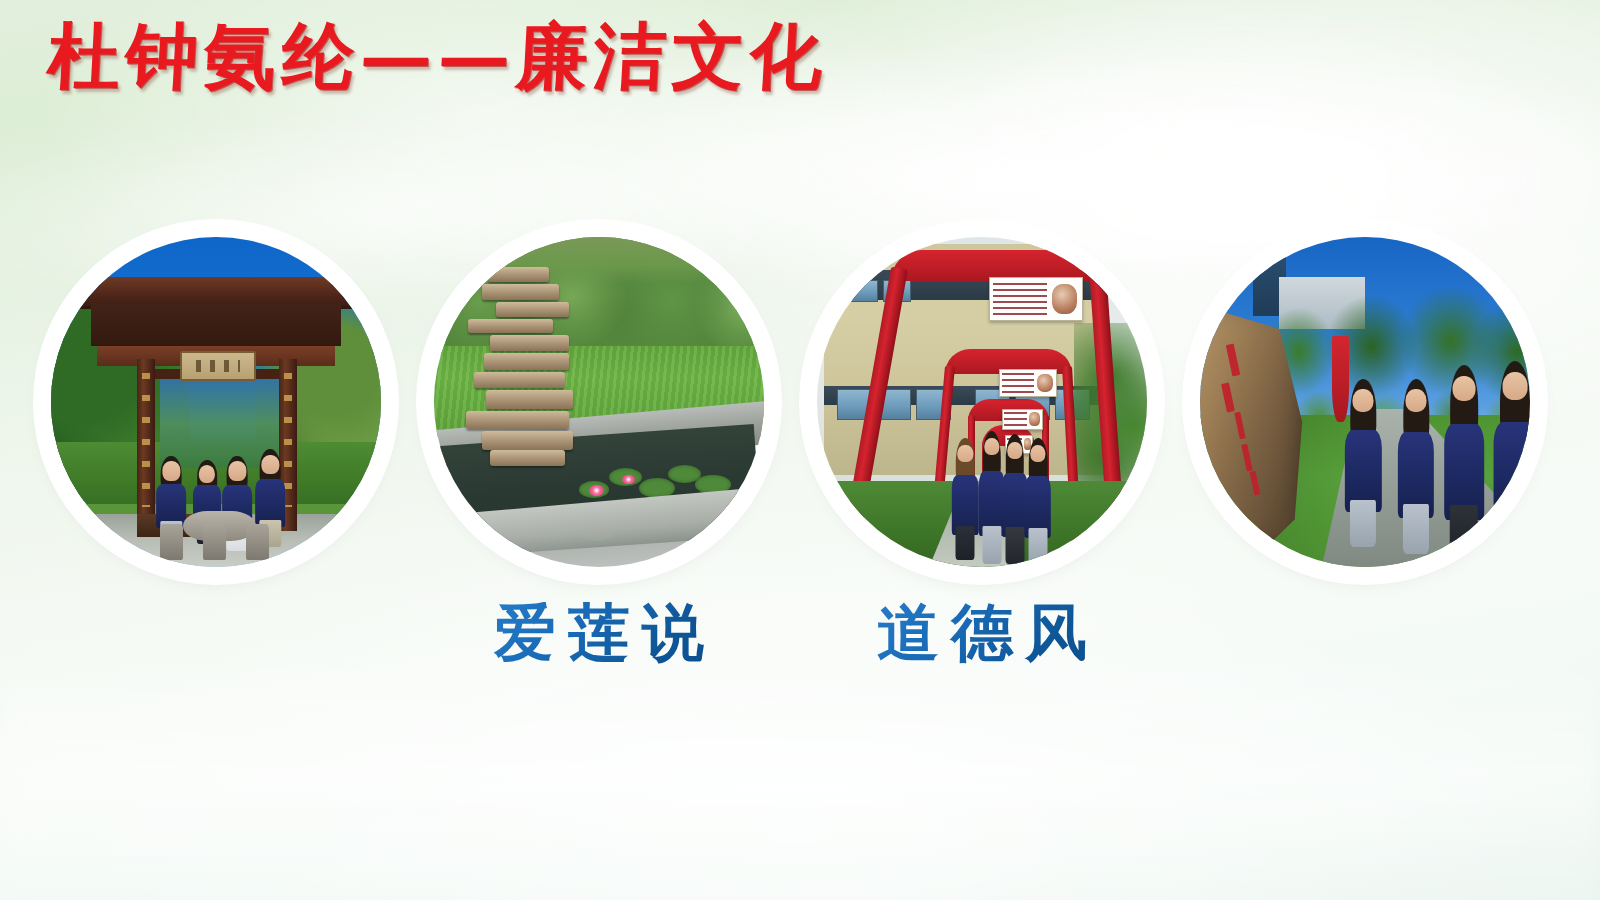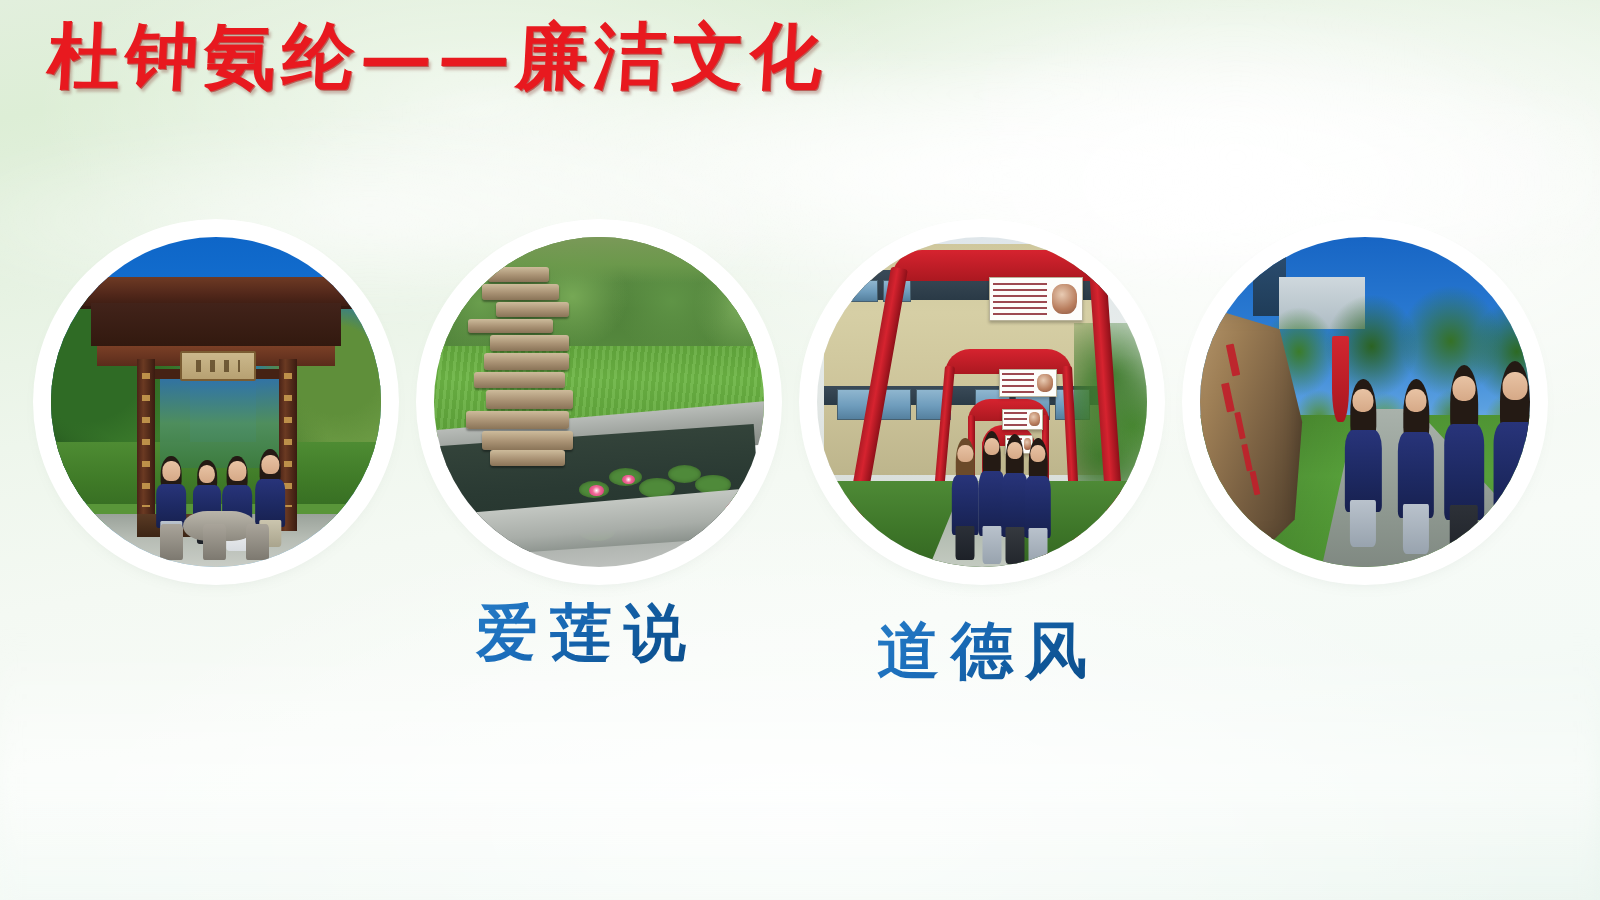--- a/index.html
+++ b/index.html
@@ -334,21 +334,21 @@
           <i style="left:-6%;top:53%;width:92%;height:8%;"></i>
           <i style="left:6%;top:62%;width:88%;height:9%;"></i>
           <i style="left:-14%;top:72%;width:104%;height:9%;"></i>
           <i style="left:2%;top:82%;width:92%;height:9%;"></i>
           <i style="left:10%;top:91%;width:76%;height:8%;"></i>
         </div>
         <div class="s2-copingfront"></div>
       </div>
     </div>
   </div>
-  <div class="lbl" style="left:407px;top:602px;text-decoration:underline;">爱莲说</div>
+  <div class="lbl" style="left:425px;top:602px;text-decoration:underline;">爱莲说</div>
 
   <div class="photo-wrap" style="left:808px;top:228px;">
     <div class="photo">
       <div class="scene">
         <div class="s3-sky"></div>
         <div class="s3-bldg"></div>
         <div class="s3-band" style="top:10%;"></div>
         <div class="s3-band" style="top:45%;height:6%;"></div>
         <div class="s3-win" style="left:6%;top:46%;width:10%;height:9%;"></div>
         <div class="s3-win" style="left:18%;top:46%;width:10%;height:9%;"></div>
@@ -421,21 +421,21 @@
         </div>
         <div class="pp" style="left:63%;bottom:1%;width:8%;height:36%;">
           <div class="hair"></div>
           <div class="head"></div>
           <div class="body"></div>
           <div class="legs"></div>
         </div>
       </div>
     </div>
   </div>
-  <div class="lbl" style="left:808px;top:620px;">道德风</div>
+  <div class="lbl" style="left:808px;top:602px;">道德风</div>
 
   <div class="photo-wrap" style="left:1191px;top:228px;">
     <div class="photo">
       <div class="scene">
         <div class="s4-sky"></div>
         <div class="s4-bldg2"></div>
         <div class="s4-bldg"></div>
         <div class="s4-treeline"></div>
         <div class="s4-shrub"></div>
         <div class="s4-lawn"></div>

